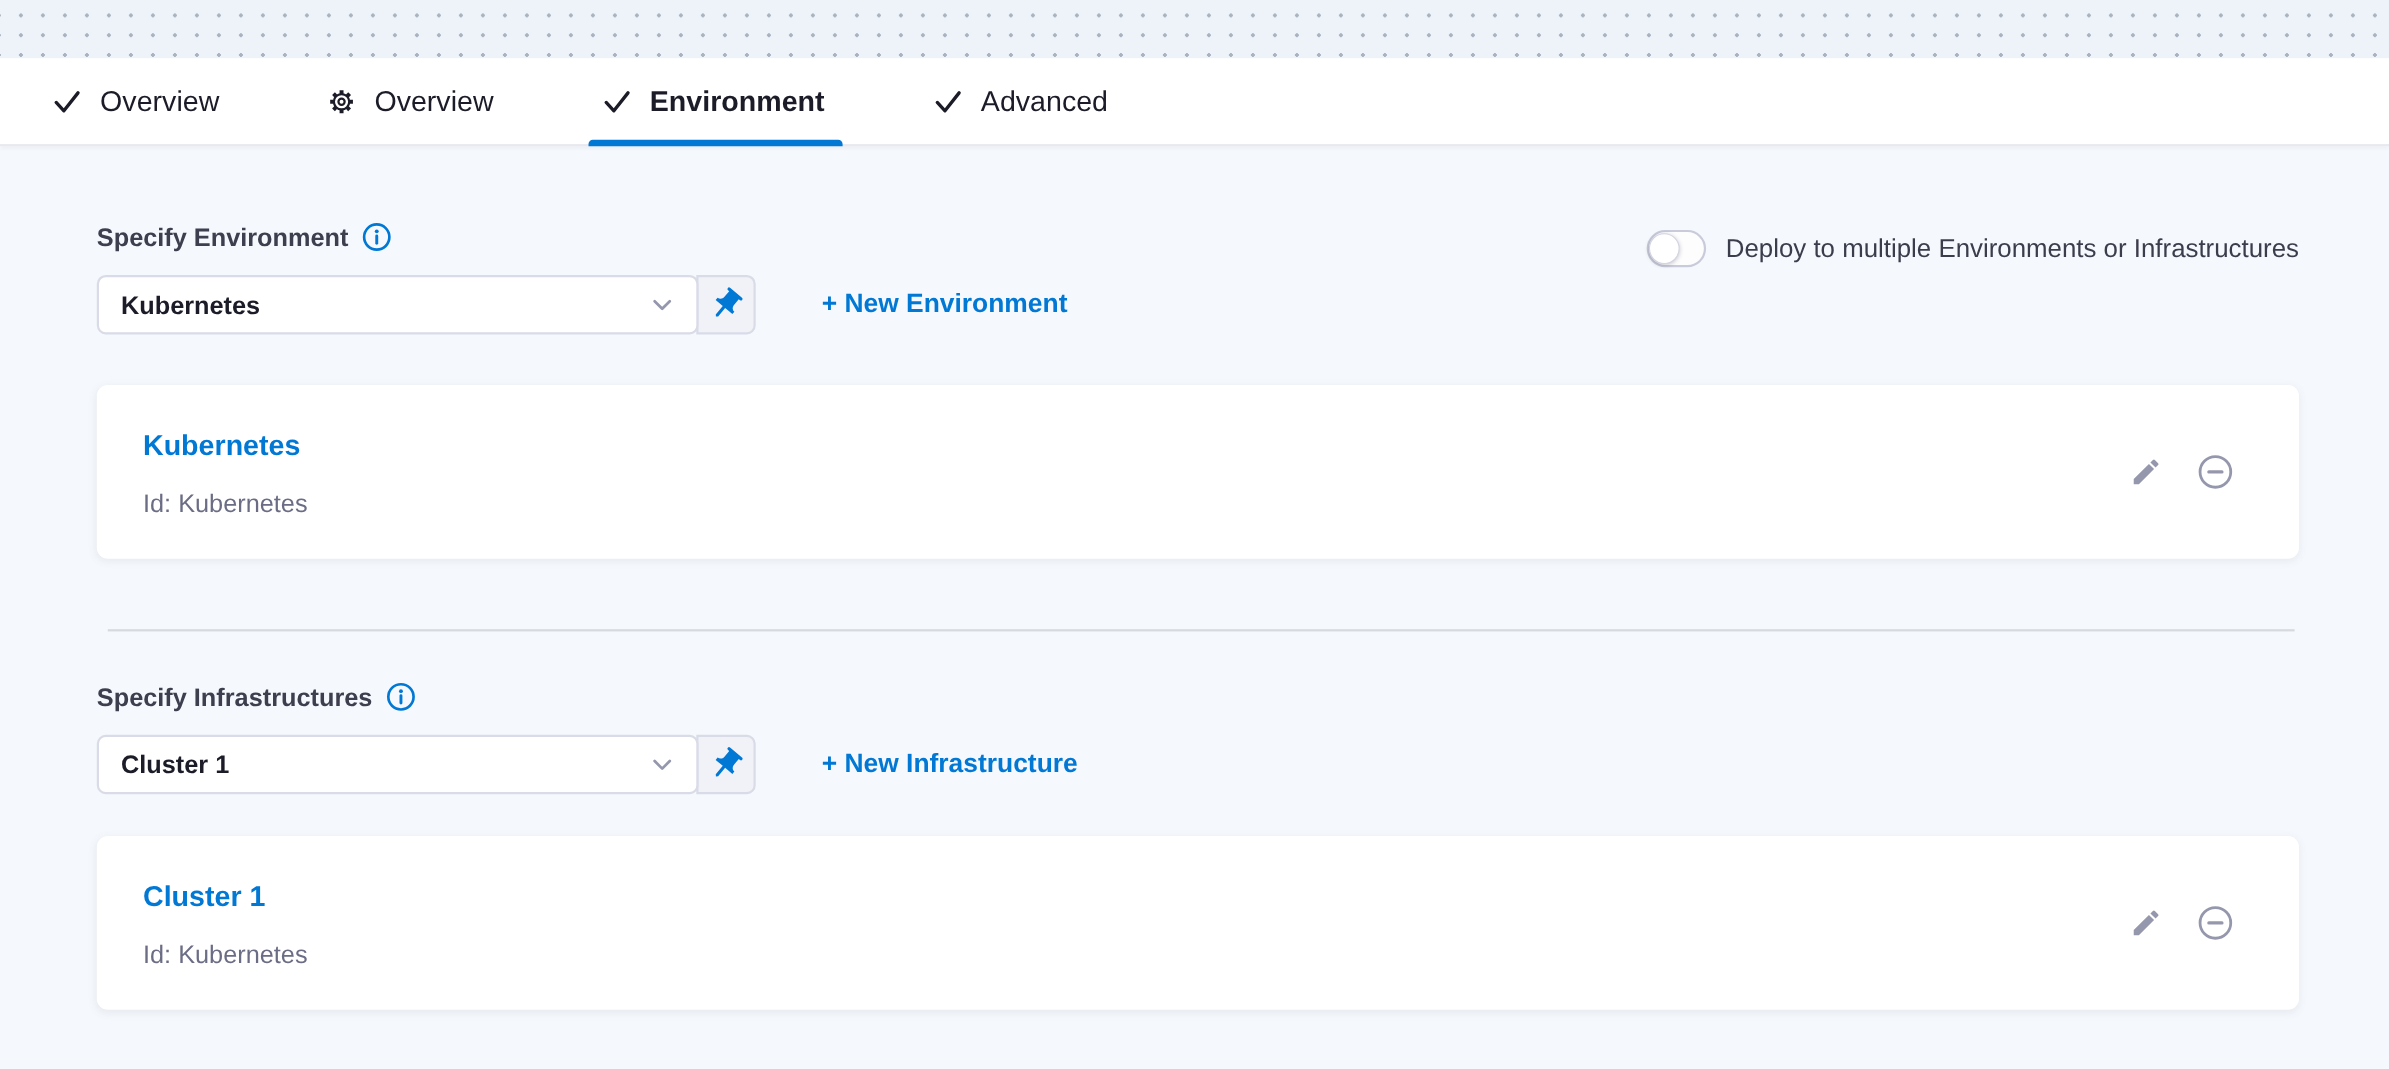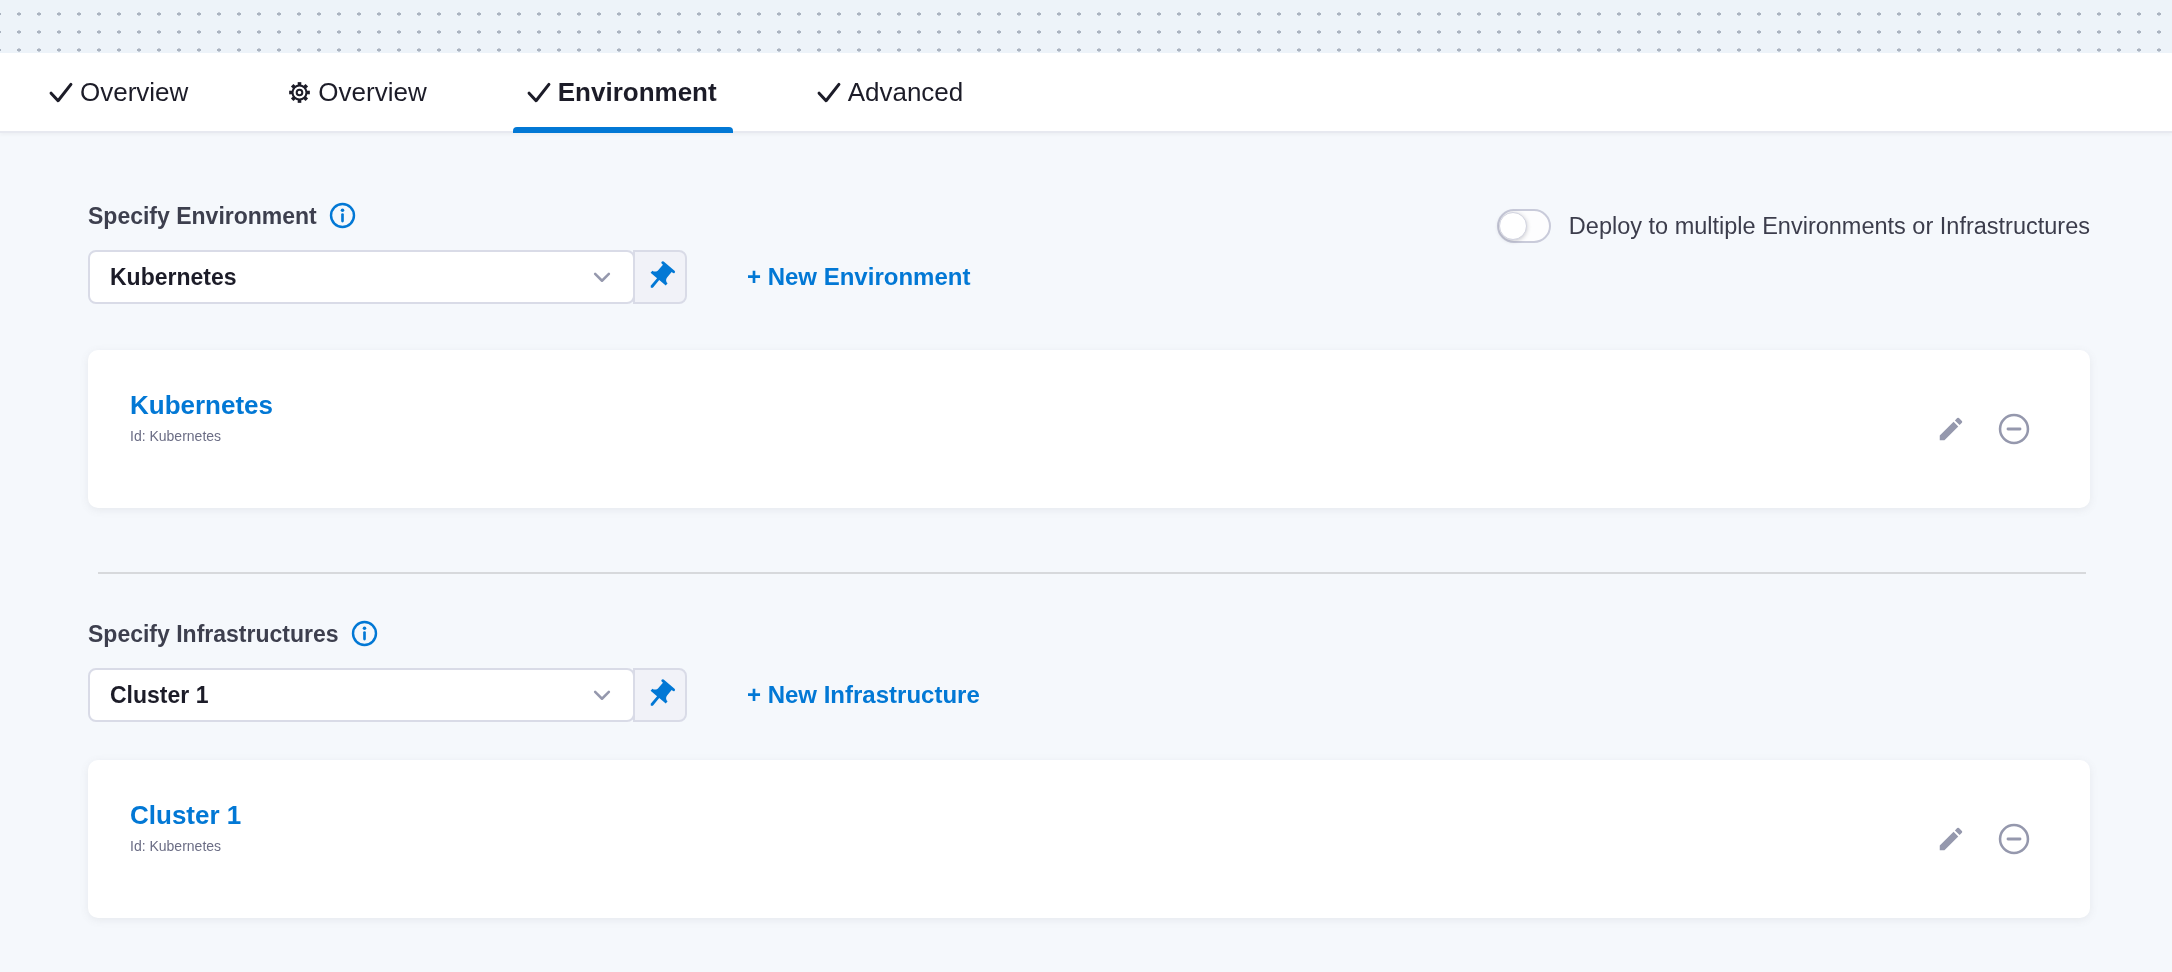--- a/index.html
+++ b/index.html
@@ -23,21 +23,21 @@
     height:80px;
     background:#ffffff;
     border-bottom:2px solid #e7e9f0;
     box-shadow:0 2px 3px rgba(40,41,61,0.04);
     display:flex;
     align-items:center;
     padding-left:47px;
     position:relative;
   }
   .tab {
-    display:flex; align-items:center; gap:5px;
+    display:flex; align-items:center; gap:16px;
     height:100%;
     font-size:26px; color:#1c1c28;
     margin-right:98px;
     position:relative;
     cursor:pointer;
     white-space:nowrap;
   }
   .tab.selected { font-weight:bold; }
   .tab.selected::after {
     content:"";
@@ -112,21 +112,21 @@
     height:158px;
     background:#ffffff;
     border-radius:10px;
     box-shadow:0 2px 8px rgba(96,97,112,0.10);
     position:relative;
     padding:40px 0 0 42px;
   }
   .card.env { margin-top:46px; }
   .card.infra { margin-top:38px; }
   .card-title { font-size:26px; font-weight:bold; color:#0278d5; cursor:pointer; }
-  .card-id { margin-top:7px; font-size:14px; color:#6b6d85; }
+  .card-id { margin-top:23px; font-size:23px; color:#6b6d85; }
   .card-actions {
     position:absolute; right:58px; top:50%; transform:translateY(-50%);
     display:flex; align-items:center; gap:30px;
   }
   .icon-btn { cursor:pointer; display:flex; align-items:center; justify-content:center; }
 
   .divider { margin:64px 4px 0 10px; height:2px; background:#d7d9dc; }
 </style>
 </head>
 <body>

